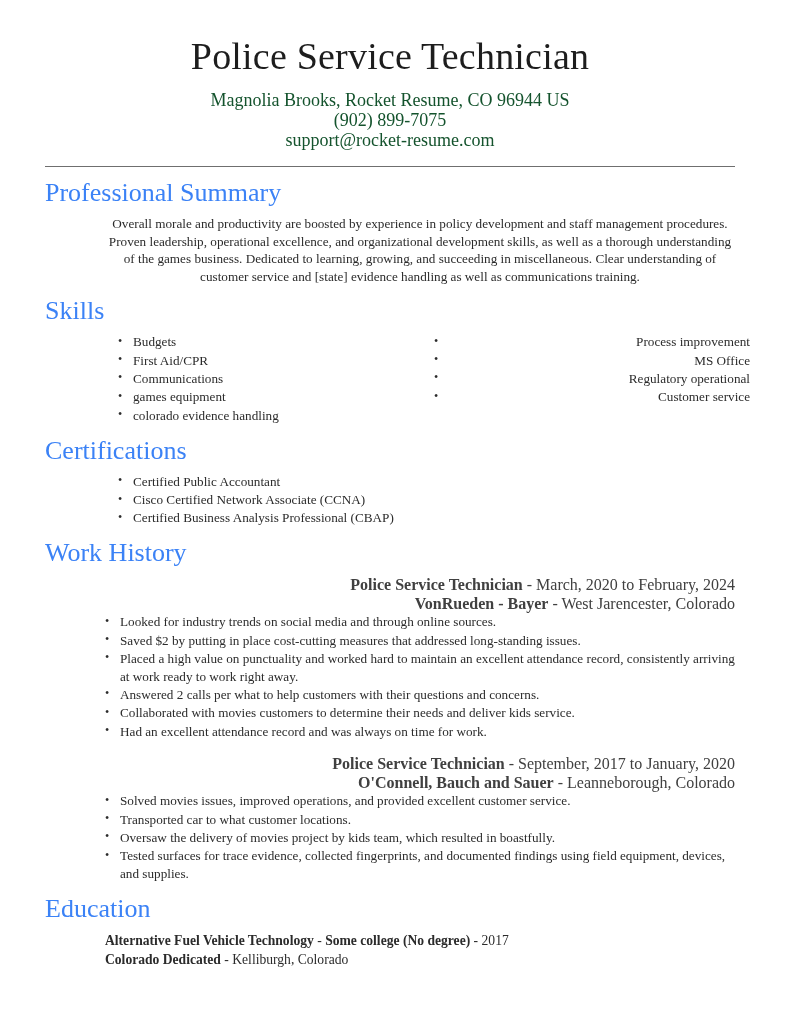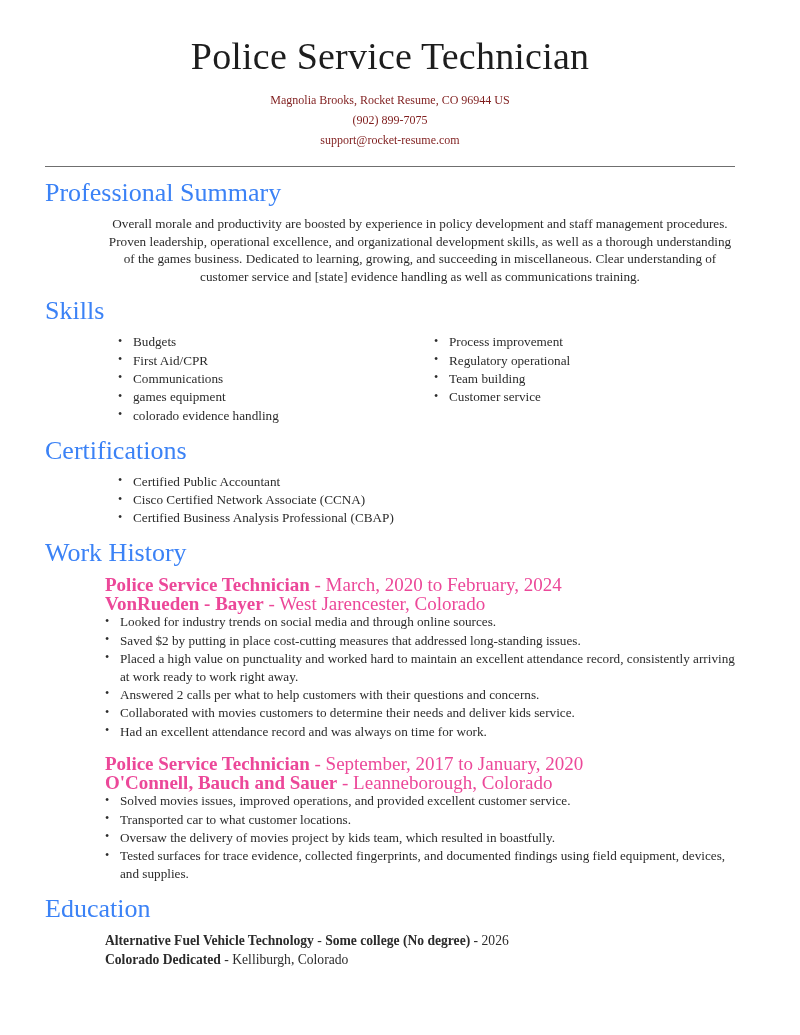--- a/index.html
+++ b/index.html
@@ -29,23 +29,23 @@
   }
   .resume-title {
     font-size: 38px;
     font-weight: 400;
     line-height: 44px;
     letter-spacing: 0.2px;
     margin: 0 0 12px 0;
     color: #1d1d1d;
   }
   .contact-line {
-    font-size: 12px;
+    font-size: 18px;
     line-height: 20px;
-    color: #7f1d1d;
+    color: #14532d;
   }
   .header-rule {
     border: 0;
     border-top: 1.5px solid #6f6f6f;
     margin: 16px 0 0 0;
     width: 100%;
   }
 
   
   .section {
@@ -94,41 +94,43 @@
   .skills-columns {
     display: flex;
     padding-left: 73px;
   }
   .skills-col {
     width: 316px;
     flex: 0 0 316px;
   }
   .skills-col.right {
     margin-left: 0;
+    text-align: right;
   }
 
   
   .cert-body {
     padding-left: 73px;
   }
 
   
   .work-body {
     padding-left: 60px;
   }
   .job {
     margin-bottom: 14px;
   }
   .job:last-child {
     margin-bottom: 0;
   }
   .job-line {
-    font-size: 19px;
+    font-size: 16px;
     line-height: 19px;
-    color: #ec4899;
+    color: #404040;
+    text-align: right;
   }
   .job-line .strong {
     font-weight: bold;
   }
   .job-bullets {
     margin-top: 6px;
     padding-left: 13px;
   }
   .job-bullets > li {
     margin-bottom: 0.5px;
@@ -174,22 +176,22 @@
           <li>Budgets</li>
           <li>First Aid/CPR</li>
           <li>Communications</li>
           <li>games equipment</li>
           <li>colorado evidence handling</li>
         </ul>
       </div>
       <div class="skills-col right">
         <ul class="bullets">
           <li>Process improvement</li>
+          <li>MS Office</li>
           <li>Regulatory operational</li>
-          <li>Team building</li>
           <li>Customer service</li>
         </ul>
       </div>
     </div>
   </div>
 
   <div class="section">
     <h2 class="section-heading">Certifications</h2>
     <div class="cert-body">
       <ul class="bullets">
@@ -237,21 +239,21 @@
       </div>
 
     </div>
   </div>
 
   <div class="section">
     <h2 class="section-heading">Education</h2>
     <div class="edu-body">
       <div>
         <div class="edu-line">
-          <span class="strong">Alternative Fuel Vehicle Technology</span><span> - </span><span class="strong">Some college (No degree)</span><span> - </span><span>2026</span>
+          <span class="strong">Alternative Fuel Vehicle Technology</span><span> - </span><span class="strong">Some college (No degree)</span><span> - </span><span>2017</span>
         </div>
         <div class="edu-line">
           <span class="strong">Colorado Dedicated</span><span> - </span><span>Kelliburgh, Colorado</span>
         </div>
       </div>
     </div>
   </div>
 
 </div>
 

